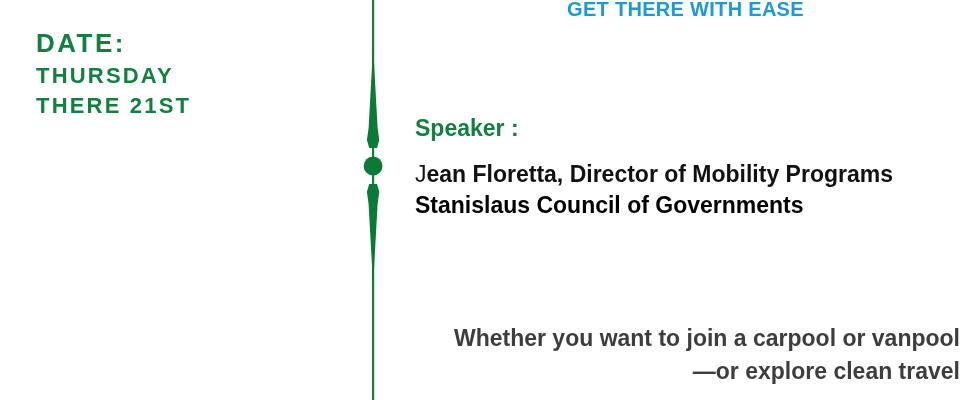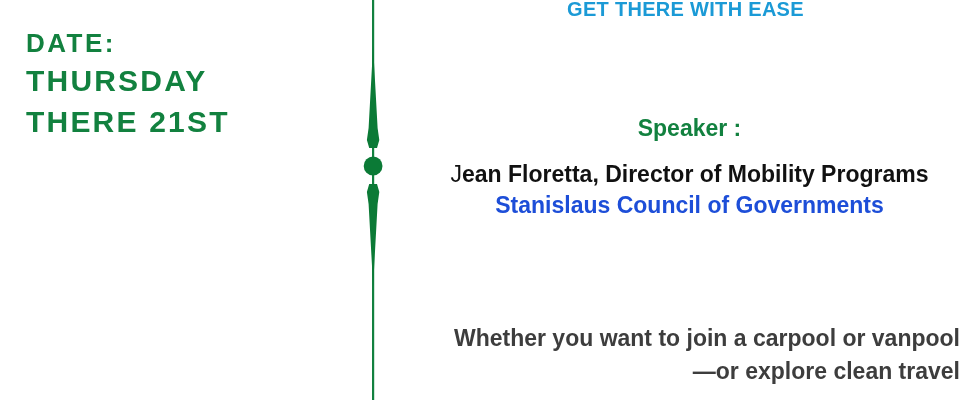--- a/index.html
+++ b/index.html
@@ -16,21 +16,21 @@
   }
   .poster {
     position: absolute;
     inset: 0;
     background: #ffffff;
   }
 
   
   .left-col {
     position: absolute;
-    left: 4px;
+    left: 14px;
     top: 0;
     width: 345px;
     height: 400px;
   }
   .date-block {
     position: absolute;
     left: 22px;
     top: 26px;
     color: #12813f;
     font-weight: bold;
@@ -39,21 +39,21 @@
     white-space: nowrap;
   }
   .date-label {
     font-size: 26px;
     letter-spacing: 2.5px;
     display: block;
   }
   .date-day,
   .date-date,
   .date-time {
-    font-size: 30px;
+    font-size: 22px;
     letter-spacing: 2.2px;
     display: block;
   }
 
   
   .divider {
     position: absolute;
     left: 345px;
     top: 0;
     width: 56px;
@@ -81,42 +81,42 @@
     font-size: 20px;
     font-weight: bold;
     letter-spacing: 0.3px;
     white-space: nowrap;
   }
   .speaker-block {
     position: absolute;
     left: 14px;
     right: 6px;
     top: 113px;
-    text-align: center;
+    text-align: left;
   }
   .speaker-label {
     color: #12813f;
     font-size: 23px;
     font-weight: bold;
     line-height: 1.32;
     display: block;
   }
   .speaker-name {
     color: #111111;
     font-size: 23px;
     font-weight: bold;
     line-height: 1.32;
     display: block;
     margin-top: 16px;
   }
   .speaker-name .thin-initial {
     font-weight: 500;
   }
   .speaker-org {
-    color: #1d4ed8;
+    color: #000000;
     font-size: 23px;
     font-weight: bold;
     line-height: 1.32;
     display: block;
   }
   .body-copy {
     position: absolute;
     left: 48px;
     right: 10px;
     top: 322px;

